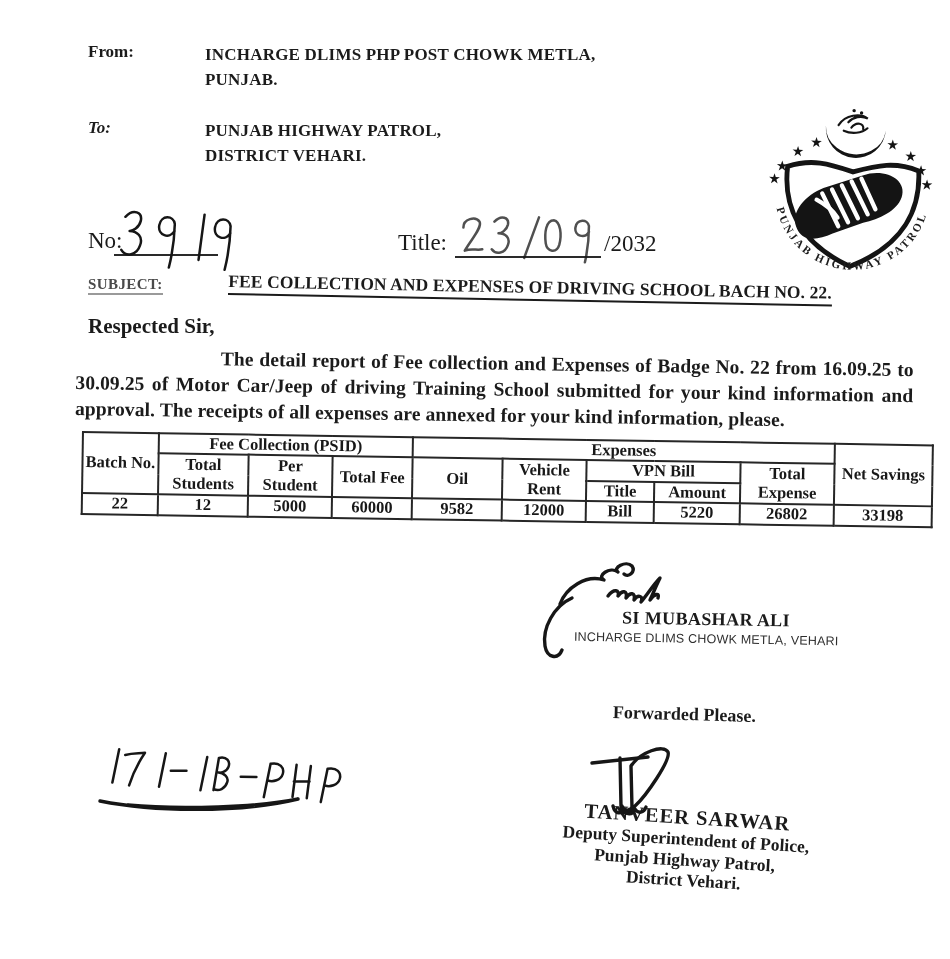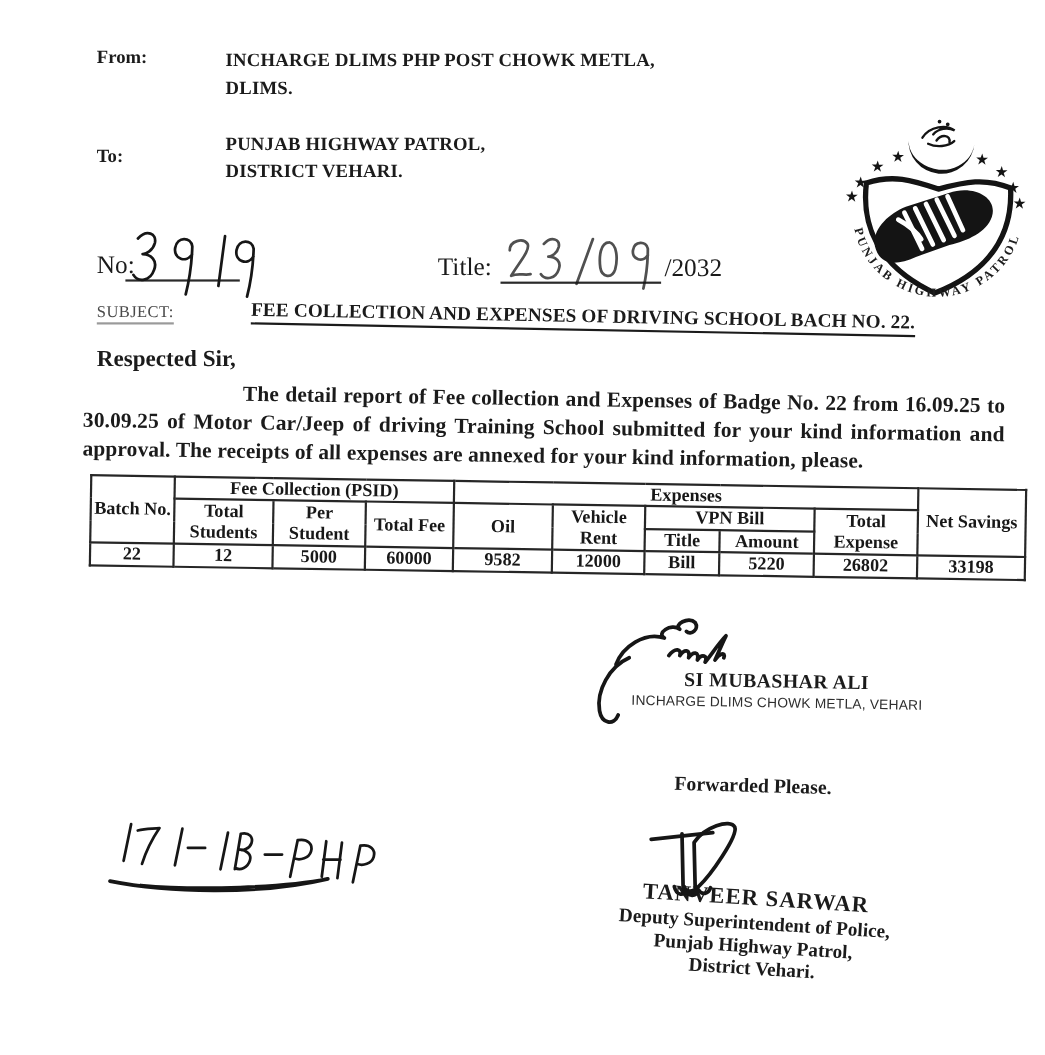--- a/index.html
+++ b/index.html
@@ -8,21 +8,21 @@
     font-family:"Liberation Serif", serif;color:#1b1b1b;overflow:hidden;
   }
   .abs{position:absolute;}
   
   .lh-label{font-size:17px;font-weight:bold;}
   .lh-lines{font-size:17px;font-weight:bold;line-height:25px;letter-spacing:.2px;}
   
   .fld-label{font-size:23px;font-weight:normal;}
   .uline{border-bottom:2px solid #2a2a2a;display:inline-block;}
   
-  .subject-label{font-size:15px;font-weight:normal;color:#4a4a4a;border-bottom:2px solid #9a9a9a;letter-spacing:.4px;}
+  .subject-label{font-size:15px;font-weight:bold;color:#4a4a4a;border-bottom:2px solid #9a9a9a;letter-spacing:.4px;}
   .subject-text{font-size:17.5px;font-weight:bold;border-bottom:2.5px solid #1b1b1b;letter-spacing:.1px;transform:rotate(1.1deg);transform-origin:left bottom;padding-bottom:1px;}
   .saluation{font-size:21px;font-weight:600;}
   .bodytext{
     font-size:19.5px;font-weight:600;line-height:26px;text-align:justify;
     text-indent:145px;transform:rotate(0.9deg);transform-origin:left top;letter-spacing:.1px;
   }
   
   .feetable{border-collapse:collapse;transform:rotate(0.9deg);transform-origin:left top;table-layout:fixed;width:850px;}
   .feetable th,.feetable td{
     border:2.3px solid #262626;font-size:16.5px;font-weight:bold;text-align:center;
@@ -42,24 +42,24 @@
   #ink .thick{stroke-width:3.4;}
   
   .logo-svg text{font-family:"Liberation Serif",serif;}
 </style>
 </head>
 <body>
 
 <div class="abs lh-label" style="left:88px;top:42px;">From:</div>
 <div class="abs lh-lines" style="left:205px;top:42px;">
   <div>INCHARGE DLIMS PHP POST CHOWK METLA,</div>
-  <div>DLIMS.</div>
-</div>
-
-<div class="abs lh-label" style="left:88px;top:132px;">To:</div>
+  <div>PUNJAB.</div>
+</div>
+
+<div class="abs lh-label" style="left:88px;top:118px;font-style:italic;">To:</div>
 <div class="abs lh-lines" style="left:205px;top:118px;">
   <div>PUNJAB HIGHWAY PATROL,</div>
   <div>DISTRICT VEHARI.</div>
 </div>
 
 <div class="abs" style="left:760px;top:102px;width:185px;height:172px;transform:rotate(2deg);">
   <svg class="logo-svg" width="185" height="172" viewBox="0 0 170 160">
 
     <path d="M58,24 A28,28 0 1 0 114,24 A25,25 0 0 1 102,44 A30,30 0 0 1 70,44 A25,25 0 0 1 58,24 Z" transform="rotate(3 86 28)" fill="#141414"></path>
 

